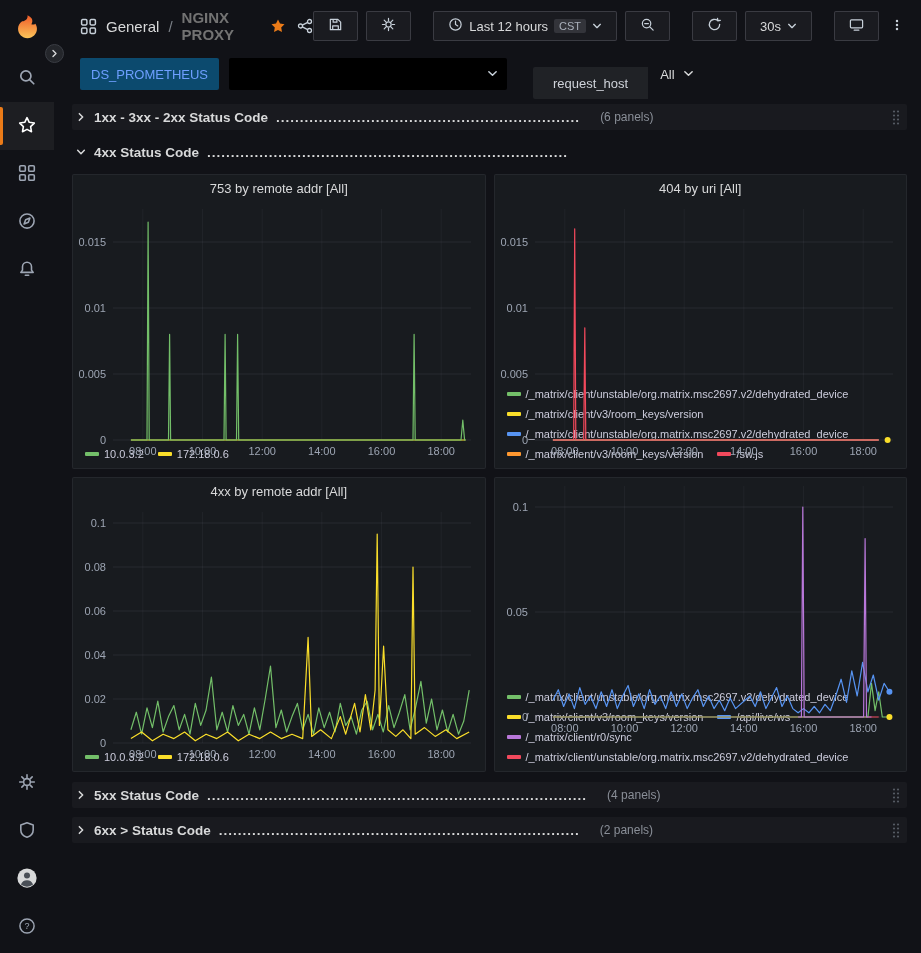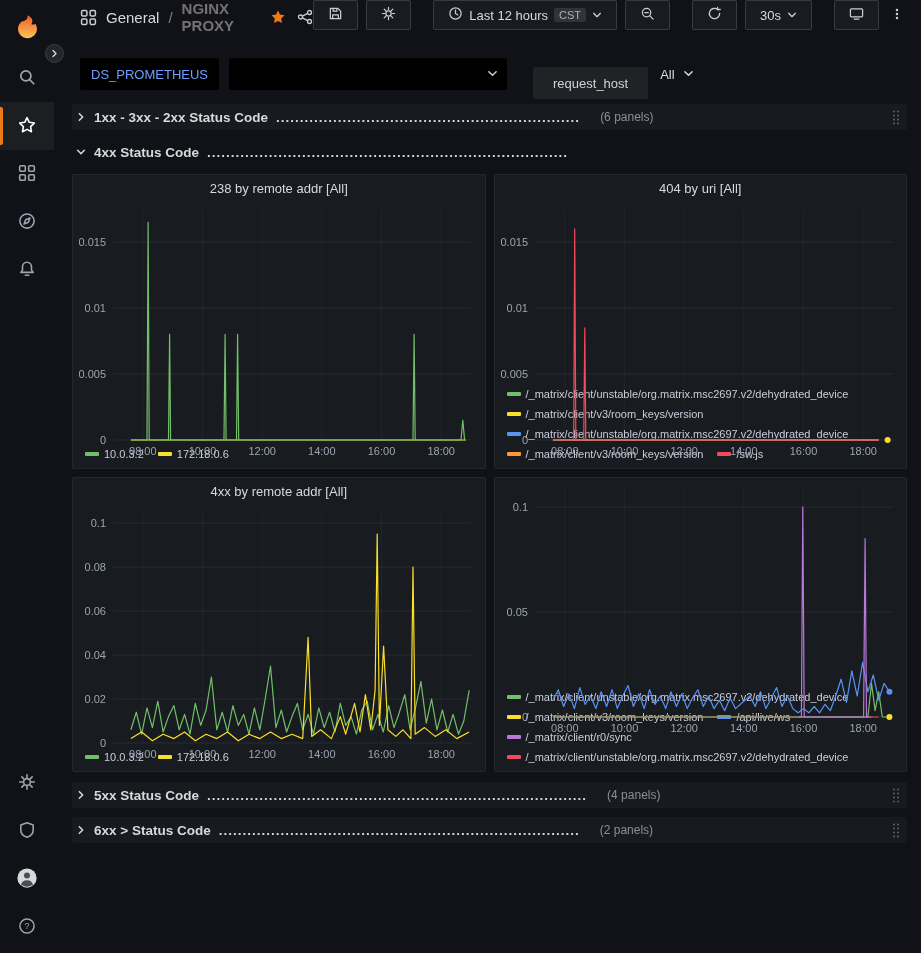--- a/index.html
+++ b/index.html
@@ -21,42 +21,42 @@
   .side-bottom { margin-top:auto; padding-bottom:2px; }
   .sidebar-expand {
     position:absolute; left:45px; top:44px; width:19px; height:19px; border-radius:50%;
     background:#24262b; border:1px solid #3a3d44; color:#d8d9da; z-index:5;
     display:flex; align-items:center; justify-content:center; padding:0; cursor:pointer;
   }
 
   
   .main { flex:1; min-width:0; display:flex; flex-direction:column; }
 
-  .topnav { height:52px; flex:none; display:flex; align-items:flex-start; justify-content:space-between; padding:0 14px 0 26px; }
+  .topnav { height:52px; flex:none; display:flex; align-items:center; justify-content:space-between; padding:0 14px 0 26px; }
   .crumbs { display:flex; align-items:center; gap:9px; font-size:15px; }
   .crumb-root { color:#d8d9da; cursor:pointer; }
   .crumb-sep { color:#7b8087; }
   .crumb-title { color:#737373; font-weight:700; }
   .fav-star { color:#EB7B18; display:flex; cursor:pointer; }
   .share-ic { color:#c7d0d9; display:flex; cursor:pointer; margin-left:2px; }
 
   .toolbar { display:flex; align-items:center; gap:8px; }
   .tbtn {
     height:30px; min-width:30px; padding:0 14px; display:flex; align-items:center; gap:6px;
     background:rgba(204,204,220,0.05); border:1px solid rgba(204,204,220,0.18); border-radius:2px;
     color:#c7d0d9; font-size:13px; font-family:inherit; cursor:pointer; white-space:nowrap;
   }
   .tbtn .lbl { color:#d8d9da; }
   .tz-chip { font-size:11px; color:#aab0bb; background:rgba(204,204,220,0.14); padding:1px 5px; border-radius:2px; }
   .kebab-btn { background:none; border:none; color:#c7d0d9; padding:0 3px; height:30px; display:flex; align-items:center; cursor:pointer; }
   .grp-gap { width:6px; }
 
   
   .submenu { height:44px; flex:none; display:flex; align-items:center; padding:0 14px 0 26px; }
-  .var-link { height:32px; display:flex; align-items:center; padding:0 11px; background:#000000; border-radius:2px;
+  .var-link { height:32px; display:flex; align-items:center; padding:0 11px; background:#0c4a6e; border-radius:2px;
               color:#6E9FFF; font-weight:500; cursor:pointer; }
   .var-select-redacted { width:278px; height:32px; margin-left:10px; background:#000000; border-radius:2px;
               display:flex; align-items:center; justify-content:flex-end; padding:0 9px; color:#c7d0d9; cursor:pointer; }
   .var-chip-label { height:32px; margin-left:26px; display:flex; align-items:center; padding:0 20px;
               background:#202226; border-radius:2px 0 0 2px; color:#cfd3da;margin-top:18px; }
   .var-value { height:32px; margin-left:2px; display:flex; align-items:center; gap:8px; padding:0 10px;
               color:#d8d9da; cursor:pointer; border-radius:0 2px 2px 0; }
 
   
   .dashboard { flex:1; min-height:0; padding:8px 14px 0 18px; overflow:hidden; }
@@ -351,21 +351,21 @@
               </svg>
           </span>
           <span class="row-title">4xx Status Code</span>
           <span class="row-dots">............................................................................</span>
         </button>
       </div>
 
       <div class="panel-grid">
         <section class="panel">
           <header class="panel-header">
-            <h2 class="panel-title">238 by remote addr [All]</h2>
+            <h2 class="panel-title">753 by remote addr [All]</h2>
           </header>
           <div class="chart">
               <svg width="412" height="259">
                 <line x1="40" y1="239" x2="398" y2="239" stroke="rgba(204,204,220,0.09)" stroke-width="1"></line>
                 <text x="33" y="242.5" text-anchor="end" fill="#9da5b3" font-size="11">0</text>
                 <line x1="40" y1="173" x2="398" y2="173" stroke="rgba(204,204,220,0.09)" stroke-width="1"></line>
                 <text x="33" y="176.5" text-anchor="end" fill="#9da5b3" font-size="11">0.005</text>
                 <line x1="40" y1="107" x2="398" y2="107" stroke="rgba(204,204,220,0.09)" stroke-width="1"></line>
                 <text x="33" y="110.5" text-anchor="end" fill="#9da5b3" font-size="11">0.01</text>
                 <line x1="40" y1="41.00000000000003" x2="398" y2="41.00000000000003" stroke="rgba(204,204,220,0.09)" stroke-width="1"></line>

